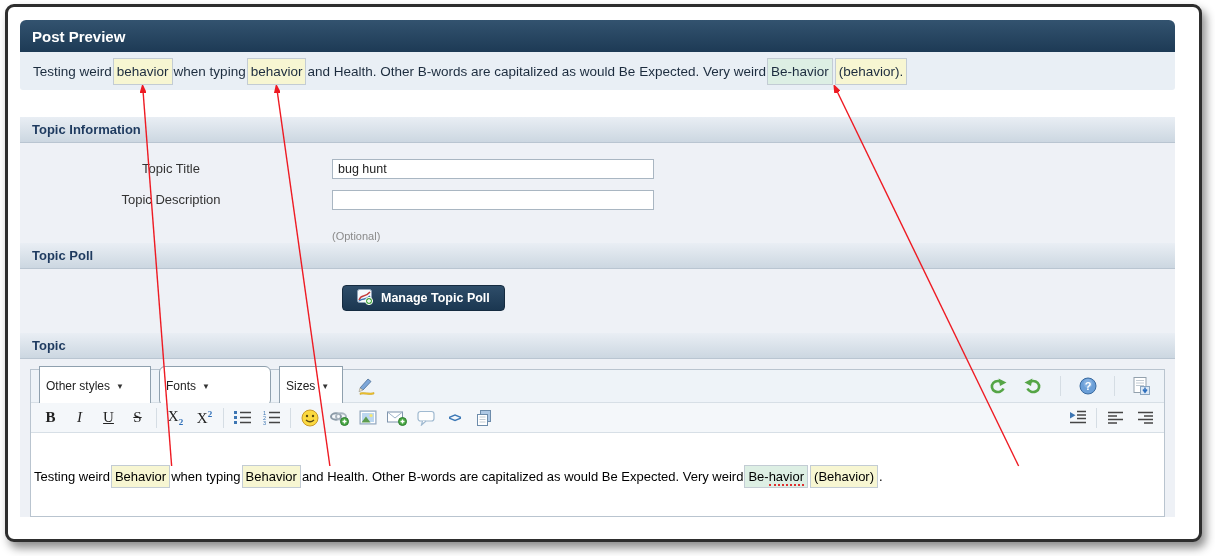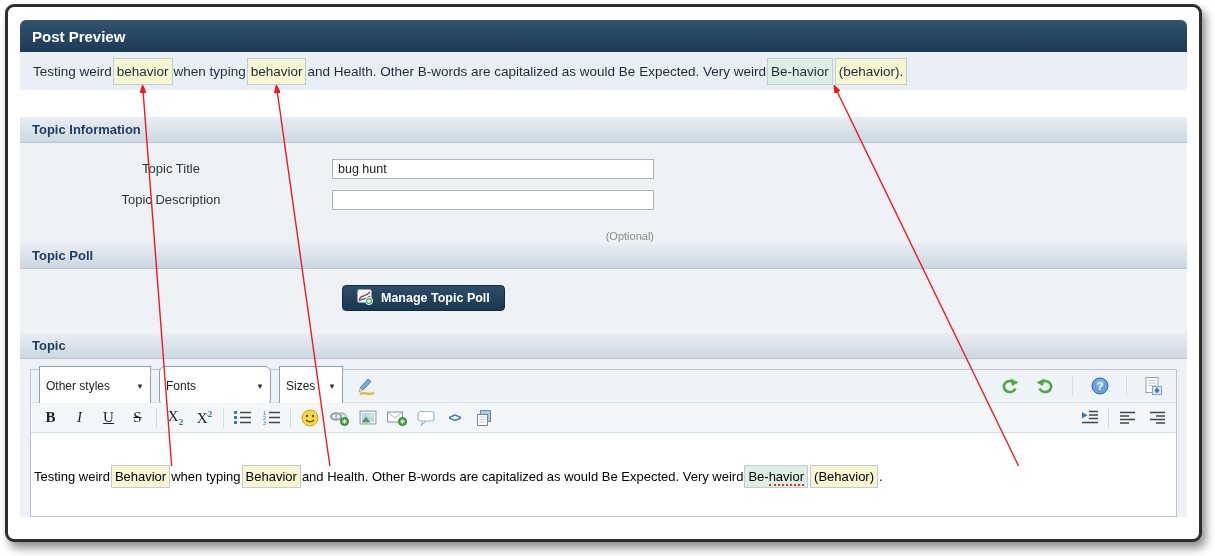--- a/index.html
+++ b/index.html
@@ -3,21 +3,21 @@
 <meta charset="utf-8">
 <style>
   * { box-sizing: border-box; margin: 0; padding: 0; }
   html,body { width:1215px; height:556px; background:#fff; overflow:hidden;
               font-family:"Liberation Sans", sans-serif; position:relative; }
 
   .window {
     position:absolute; left:5px; top:4px; width:1197px; height:538px;
     background:#fff; border:3px solid #2e2e2e; border-radius:9px;
     box-shadow:4px 6px 10px rgba(0,0,0,.45);
-    padding:13px 12px 0 12px; overflow:hidden;
+    padding:13px 24px 0 12px; overflow:hidden;
   }
 
   .panel-header {
     height:32px; display:flex; align-items:center; padding:0 12px;
     background:linear-gradient(#33536f, #1d3a55);
     border-radius:6px 6px 0 0;
     color:#fff; font-weight:bold; font-size:15px;
   }
   .preview-body {
     background:#e9eff5; height:38px; display:flex; align-items:center;
@@ -39,21 +39,21 @@
   .seg.hl { padding:5px 3px; }
   .hl-yellow { background:#f7f6d2; border-color:#c3ccd4; }
   .hl-green  { background:#ddefe4; border-color:#c3ccd4;text-align:right; }
   .spell { border-bottom:2px dotted #e03030; }
 
   
   .ti-body { height:100px; padding-top:16px; }
   .form-row { display:flex; align-items:flex-start; margin-bottom:11px; }
   .form-label { width:312px; text-align:center; padding-right:10px; font-size:13px;
                 color:#333; line-height:20px; }
-  .field-col { display:flex; flex-direction:column;align-items:flex-end; }
+  .field-col { display:flex; flex-direction:column; }
   .field-col input {
     width:322px; height:20px; border:1px solid #a9b6c2; background:#fff;
     font-size:12.5px; padding:1px 5px; font-family:"Liberation Sans",sans-serif; color:#222;
   }
   .field-note { font-size:11px; color:#8a8a8a; margin-top:20px; }
 
   .poll-body { height:64px; padding:16px 0 0 322px; }
   .poll-btn {
     display:flex; align-items:center; gap:7px; height:26px; padding:0 14px;
     background:linear-gradient(#2e4d69,#1b3751); border:1px solid #152b40;
@@ -63,21 +63,21 @@
 
   .topic-body { height:158px; padding:10px 10px 0 10px; }
   .editor { border:1px solid #b9c4cf; background:#fff; height:148px;
             display:flex; flex-direction:column; }
   .tb { display:flex; align-items:center; border-bottom:1px solid #d7dfe6; }
   .tb1 { height:33px; background:#eef3f8; padding:0 8px; gap:8px; }
   .tb2 { height:30px; background:#f4f7fa; padding:0 5px; }
   .tb-spacer { margin-left:auto; }
   .dropdown {
     height:40px; background:#fff; border:1px solid #8fa0ae; display:flex;
-    align-items:center; justify-content:space-between; padding:0 6px;
+    align-items:center; justify-content:flex-start; padding:0 6px;
     font-size:12px; color:#222; cursor:pointer;
   }
   .dd-arrow { font-size:8px; color:#333; margin-left:6px; }
   .tbbtn { width:29px; height:24px; display:flex; align-items:center;
            justify-content:center; cursor:pointer; }
   .tbdiv { width:1px; height:20px; background:#d5dde4; margin:0 4px; }
   .g-serif { font-family:"Liberation Serif", serif; font-size:15px; color:#222; line-height:1; }
   .g-serif sub,.g-serif sup { color:#2f6fb8; font-size:9px; font-weight:bold; }
   .g-code { color:#3b77b5; font-weight:bold; font-size:12px; letter-spacing:-1px;
             font-family:"Liberation Sans",sans-serif; }

